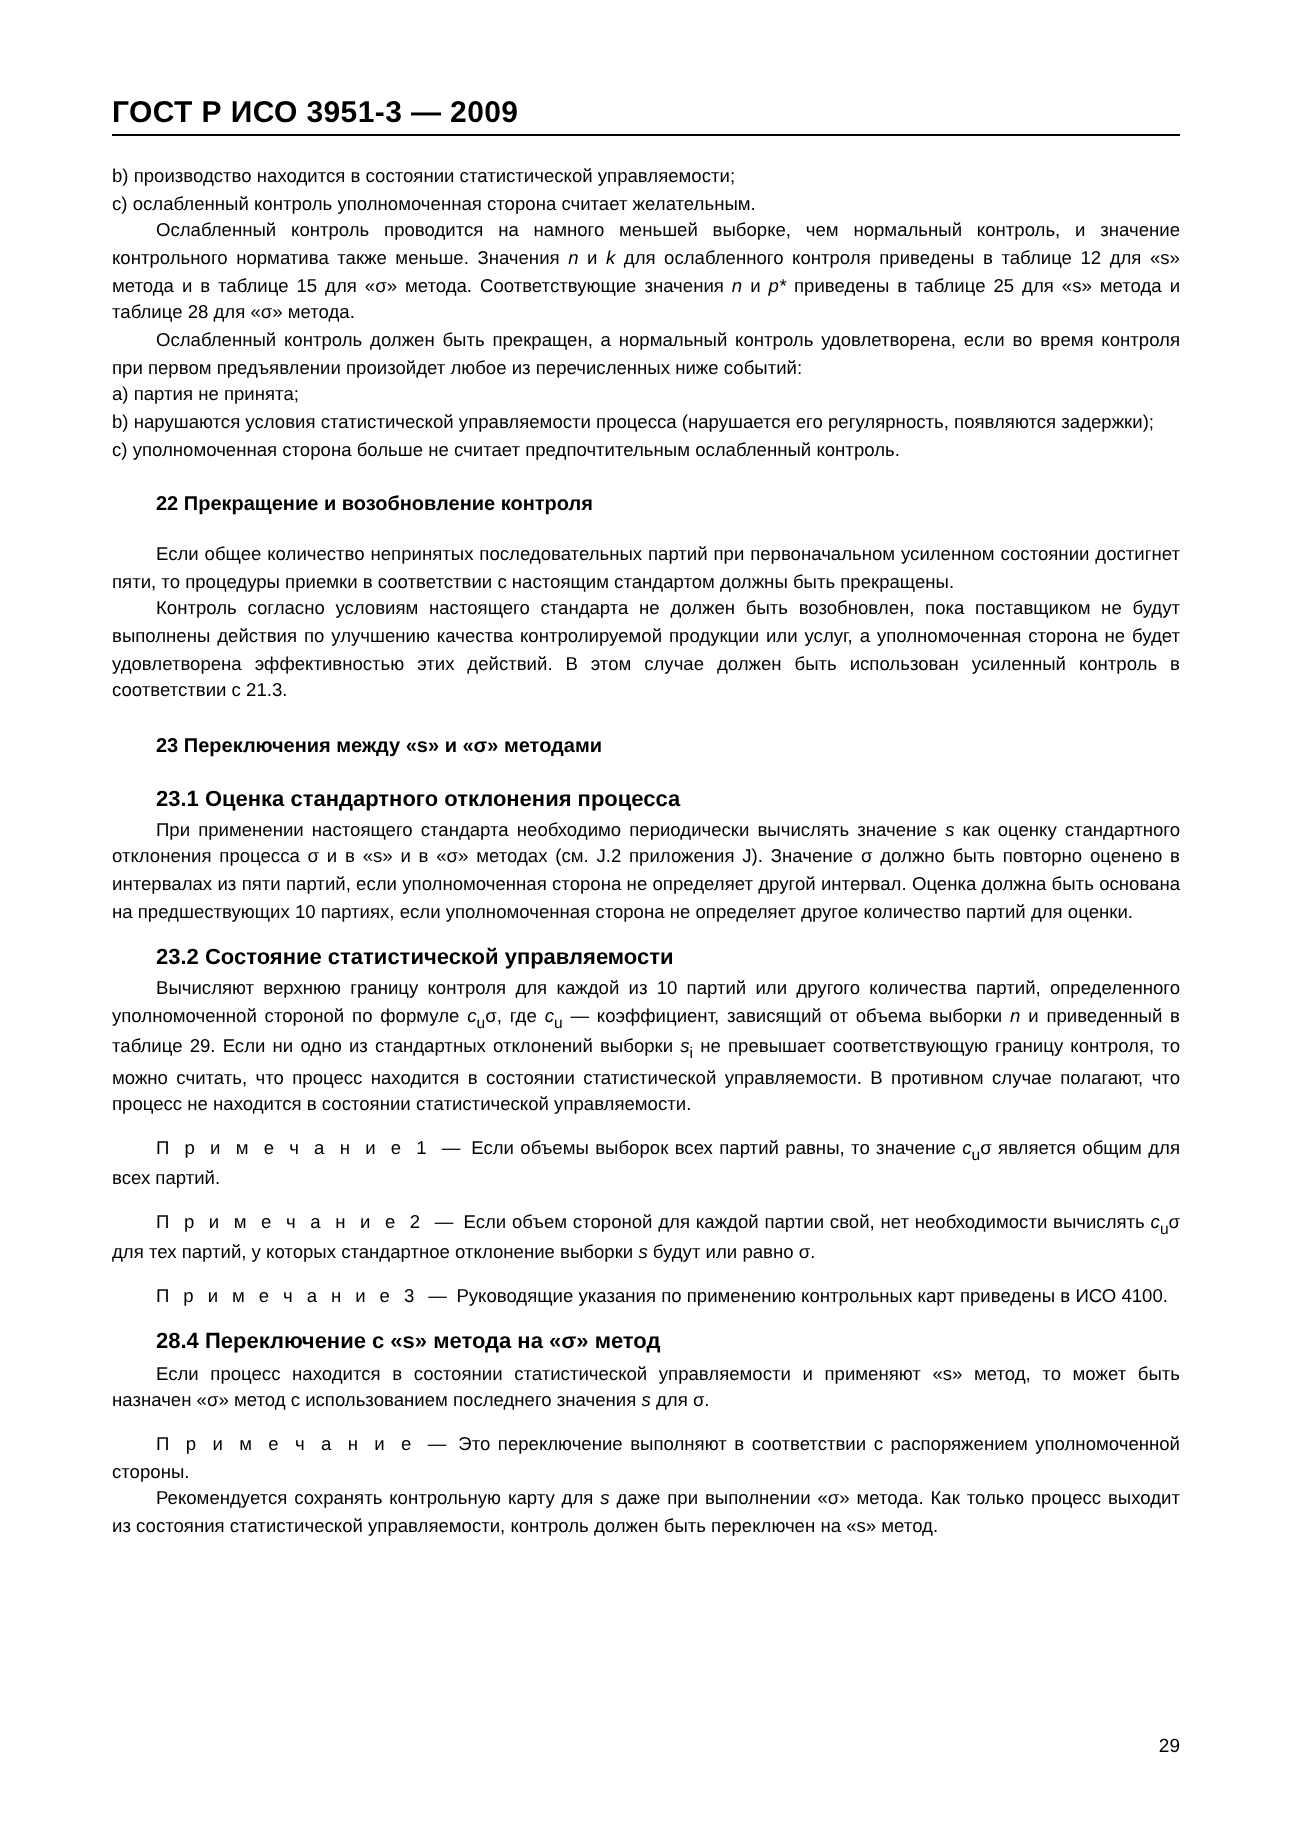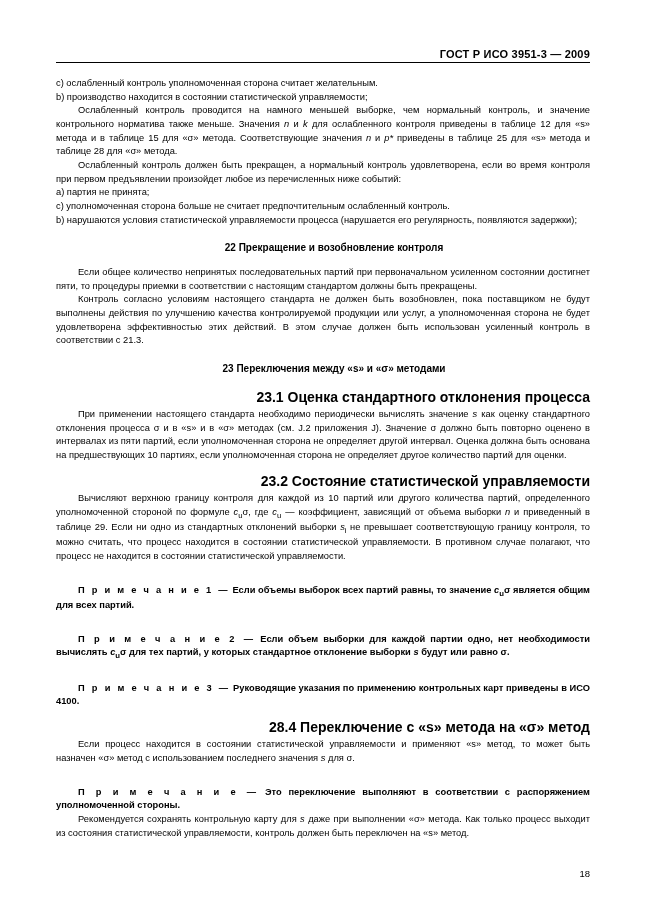--- a/index.html
+++ b/index.html
@@ -17,22 +17,21 @@
   }
   .page {
     position: absolute;
     left: 0; top: 0;
     width: 646px;
     height: 913px;
     box-sizing: border-box;
     padding: 48px 56px 30px 56px;
   }
   .header {
-    text-align: right;
-    font-size: 11px;
+    font-size: 15px;
     font-weight: bold;
     letter-spacing: 0.2px;
     margin-bottom: 0;
   }
   .header-rule {
     border-bottom: 1px solid #000;
     margin: 2px 0 14px 0;
   }
   .content {
     font-size: 9.3px;
@@ -46,33 +45,32 @@
     text-indent: 22px;
   }
   .p-noindent {
     text-indent: 0;
   }
   h2.section {
     font-size: 10px;
     font-weight: bold;
     margin: 14px 0 10px 0;
     text-indent: 22px;
-    text-align: center;
+    text-align: left;
   }
   h3.subsection {
-    font-size: 14px;
+    font-size: 11px;
     font-weight: bold;
     margin: 8px 0 1px 0;
     text-indent: 22px;
-    text-align: right;
+    text-align: left;
   }
   .note {
     text-indent: 22px;
-    margin-top: 20px;
-    font-weight: bold;
+    margin-top: 8px;
   }
   .sp {
     letter-spacing: 2.2px;
   }
   i { font-style: italic; }
   .footer {
     position: absolute;
     right: 56px;
     bottom: 34px;
     font-size: 9.5px;
@@ -83,51 +81,51 @@
 
 <div class="page">
 
   <div class="header">
     <span>ГОСТ Р ИСО 3951-3 — 2009</span>
   </div>
   <div class="header-rule"></div>
 
   <div class="content">
 
+    <p class="p-noindent">b) производство находится в состоянии статистической управляемости;</p>
     <p class="p-noindent">c) ослабленный контроль уполномоченная сторона считает желательным.</p>
-    <p class="p-noindent">b) производство находится в состоянии статистической управляемости;</p>
 
     <p class="p-indent"><span>Ослабленный контроль проводится на намного меньшей выборке, чем нормальный контроль, и значение контрольного норматива также меньше. Значения </span><i>n</i><span> и </span><i>k</i><span> для ослабленного контроля приведены в таблице 12 для «s» метода и в таблице 15 для «σ» метода. Соответствующие значения </span><i>n</i><span> и </span><i>p*</i><span> приведены в таблице 25 для «s» метода и таблице 28 для «σ» метода.</span></p>
 
     <p class="p-indent">Ослабленный контроль должен быть прекращен, а нормальный контроль удовлетворена, если во время контроля при первом предъявлении произойдет любое из перечисленных ниже событий:</p>
     <p class="p-noindent">а) партия не принята;</p>
+    <p class="p-noindent">b) нарушаются условия статистической управляемости процесса (нарушается его регулярность, появляются задержки);</p>
     <p class="p-noindent">c) уполномоченная сторона больше не считает предпочтительным ослабленный контроль.</p>
-    <p class="p-noindent">b) нарушаются условия статистической управляемости процесса (нарушается его регулярность, появляются задержки);</p>
 
     <h2 class="section">22 Прекращение и возобновление контроля</h2>
     <p class="p-indent">Если общее количество непринятых последовательных партий при первоначальном усиленном состоянии достигнет пяти, то процедуры приемки в соответствии с настоящим стандартом должны быть прекращены.</p>
     <p class="p-indent">Контроль согласно условиям настоящего стандарта не должен быть возобновлен, пока поставщиком не будут выполнены действия по улучшению качества контролируемой продукции или услуг, а уполномоченная сторона не будет удовлетворена эффективностью этих действий. В этом случае должен быть использован усиленный контроль в соответствии с 21.3.</p>
 
     <h2 class="section">23 Переключения между «s» и «σ» методами</h2>
 
     <h3 class="subsection">23.1 Оценка стандартного отклонения процесса</h3>
     <p class="p-indent"><span>При применении настоящего стандарта необходимо периодически вычислять значение </span><i>s</i><span> как оценку стандартного отклонения процесса σ и в «s» и в «σ» методах (см. J.2 приложения J). Значение σ должно быть повторно оценено в интервалах из пяти партий, если уполномоченная сторона не определяет другой интервал. Оценка должна быть основана на предшествующих 10 партиях, если уполномоченная сторона не определяет другое количество партий для оценки.</span></p>
 
     <h3 class="subsection">23.2 Состояние статистической управляемости</h3>
     <p class="p-indent"><span>Вычисляют верхнюю границу контроля для каждой из 10 партий или другого количества партий, определенного уполномоченной стороной по формуле </span><i>c</i><sub>u</sub><span>σ, где </span><i>c</i><sub>u</sub><span> — коэффициент, зависящий от объема выборки </span><i>n</i><span> и приведенный в таблице 29. Если ни одно из стандартных отклонений выборки </span><i>s</i><sub>i</sub><span> не превышает соответствующую границу контроля, то можно считать, что процесс находится в состоянии статистической управляемости. В противном случае полагают, что процесс не находится в состоянии статистической управляемости.</span></p>
 
     <p class="note"><span class="sp">П р и м е ч а н и е  1 —</span><span> Если объемы выборок всех партий  равны, то значение  </span><i>c</i><sub>u</sub><span>σ является общим для всех партий.</span></p>
 
-    <p class="note"><span class="sp">П р и м е ч а н и е  2 —</span><span> Если объем выборки для каждой  партии одно,  нет  необходимости  вычислять </span><i>c</i><sub>u</sub><span>σ для  тех  партий,  у  которых  стандартное  отклонение  выборки </span><i>s</i><span> будут или равно σ.</span></p>
+    <p class="note"><span class="sp">П р и м е ч а н и е  2 —</span><span> Если объем стороной для каждой  партии свой,  нет  необходимости  вычислять </span><i>c</i><sub>u</sub><span>σ для  тех  партий,  у  которых  стандартное  отклонение  выборки </span><i>s</i><span> будут или равно σ.</span></p>
 
     <p class="note"><span class="sp">П р и м е ч а н и е  3 —</span><span> Руководящие указания по применению контрольных карт приведены в ИСО 4100.</span></p>
 
     <h3 class="subsection">28.4 Переключение с «s» метода на «σ» метод</h3>
     <p class="p-indent"><span>Если процесс находится в состоянии статистической управляемости и применяют «s» метод, то может быть назначен «σ» метод с использованием последнего значения </span><i>s</i><span> для σ.</span></p>
 
     <p class="note"><span class="sp">П р и м е ч а н и е  —</span><span> Это переключение выполняют в соответствии с распоряжением уполномоченной стороны.</span></p>
 
     <p class="p-indent"><span>Рекомендуется сохранять контрольную карту для </span><i>s</i><span> даже при выполнении «σ» метода. Как только процесс выходит из состояния статистической управляемости, контроль должен быть переключен на «s» метод.</span></p>
 
   </div>
 
-  <div class="footer">18</div>
+  <div class="footer">29</div>
 </div>
 
 </body></html>

